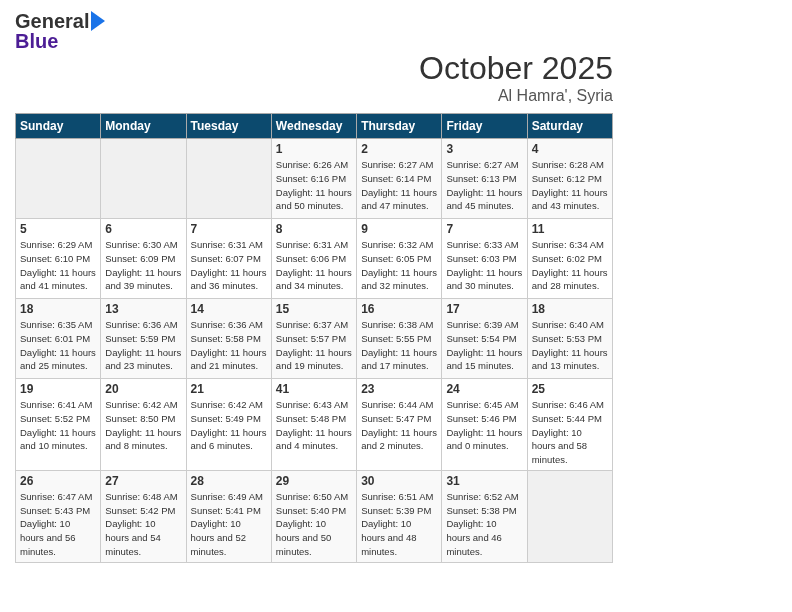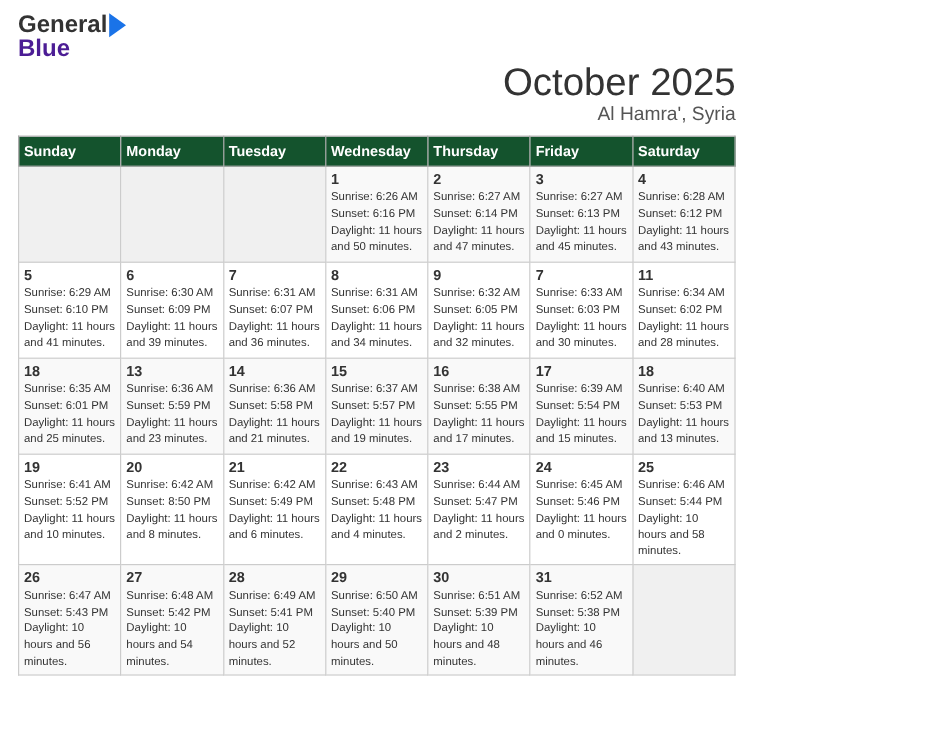--- a/index.html
+++ b/index.html
@@ -45,21 +45,21 @@
     .location-title {
       font-size: 16px;
       color: #555;
     }
     table {
       width: 100%;
       border-collapse: collapse;
       table-layout: fixed;
     }
     thead tr th {
-      background-color: #14532d;
+      background-color: #0c4a6e;
       color: white;
       font-size: 12px;
       font-weight: bold;
       padding: 5px 4px;
       text-align: left;
       border: 1px solid #aaa;
     }
     tbody tr td {
       vertical-align: top;
       border: 1px solid #ccc;
@@ -273,21 +273,21 @@
 and 8 minutes.</div>
           </td>
           <td>
             <span class="day-num">21</span>
             <div class="day-info">Sunrise: 6:42 AM
 Sunset: 5:49 PM
 Daylight: 11 hours
 and 6 minutes.</div>
           </td>
           <td>
-            <span class="day-num">22</span>
+            <span class="day-num">41</span>
             <div class="day-info">Sunrise: 6:43 AM
 Sunset: 5:48 PM
 Daylight: 11 hours
 and 4 minutes.</div>
           </td>
           <td>
             <span class="day-num">23</span>
             <div class="day-info">Sunrise: 6:44 AM
 Sunset: 5:47 PM
 Daylight: 11 hours

